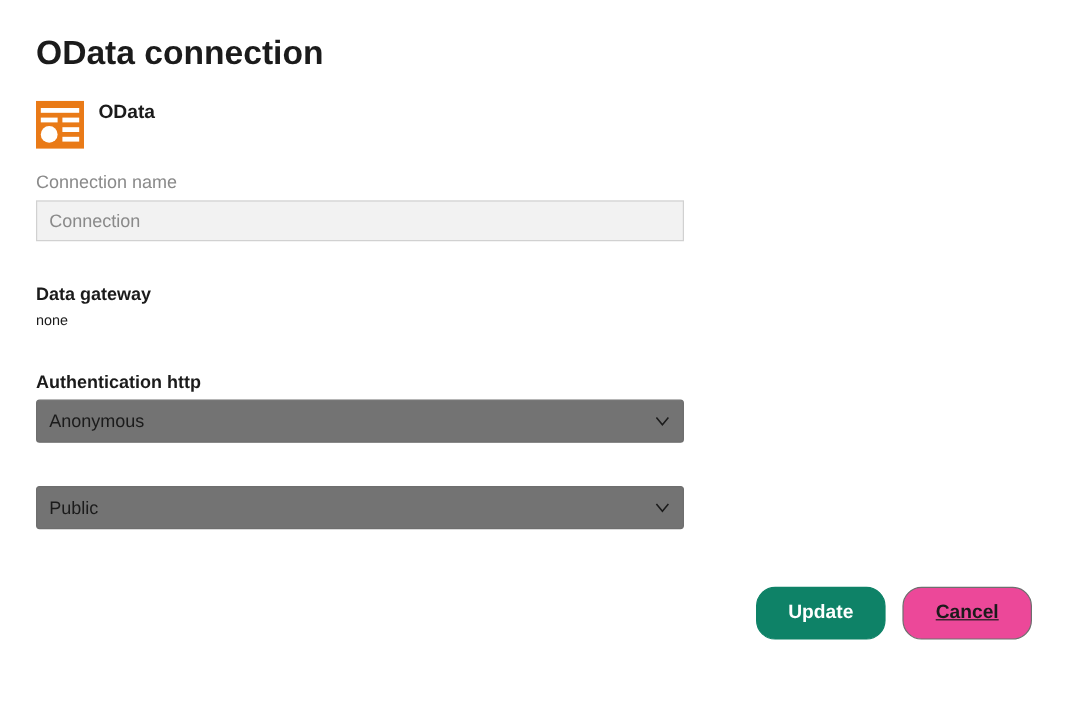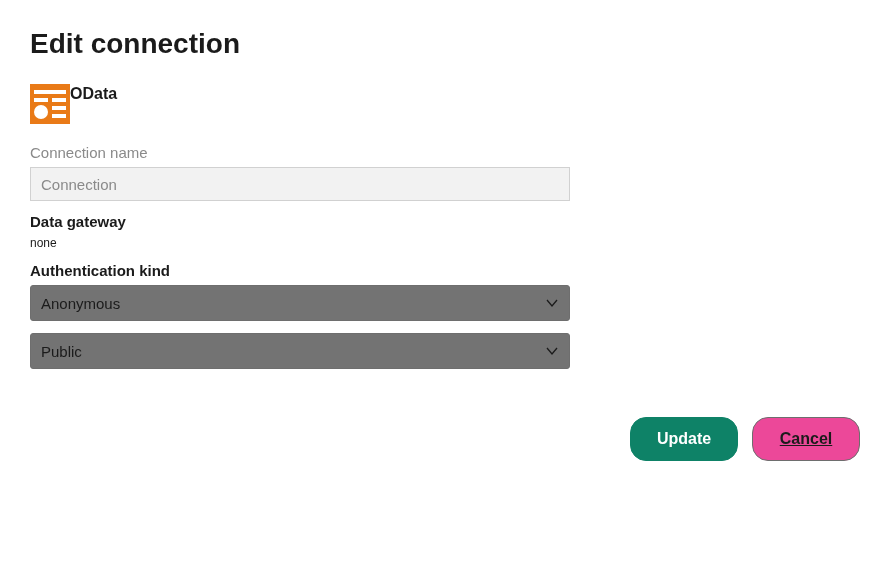--- a/index.html
+++ b/index.html
@@ -13,20 +13,21 @@
     }
     .page-title {
       font-size: 28px;
       font-weight: 600;
       color: #1b1b1b;
       margin-bottom: 24px;
     }
     .datasource-row {
       display: flex;
       align-items: flex-start;
+      gap: 12px;
       margin-bottom: 20px;
     }
     .datasource-icon {
       width: 40px;
       height: 40px;
       flex-shrink: 0;
     }
     .datasource-info {
       display: flex;
       flex-direction: column;
@@ -38,21 +39,21 @@
       color: #1b1b1b;
       line-height: 1.3;
     }
     .datasource-url {
       font-size: 16px;
       font-weight: 400;
       color: #1b1b1b;
       line-height: 1.3;
     }
     .form-area { width: 540px; }
-    .field-group { margin-bottom: 12px; }
+    .field-group { margin-bottom: 36px; }
     .field-label {
       font-size: 15px;
       font-weight: 400;
       color: #8a8a8a;
       margin-bottom: 6px;
     }
     .field-label.dark { color: #1b1b1b; font-weight: 600; }
     .text-input {
       width: 100%;
       height: 34px;
@@ -123,21 +124,21 @@
     .btn-secondary {
       background: #ec4899;
       color: #1b1b1b;
       border: 1px solid #6e6e6e;
       text-decoration: underline;
     }
   </style>
 </head>
 <body>
 
-<h1 class="page-title">Edit connection</h1>
+<h1 class="page-title">OData connection</h1>
 
 <div class="datasource-row">
   <span class="datasource-icon">
     <svg viewBox="0 0 40 40" width="40" height="40">
       <rect x="0" y="0" width="40" height="40" fill="#e97a17"></rect>
       <rect x="4" y="6" width="32" height="4" fill="#ffffff"></rect>
       <rect x="4" y="14" width="14" height="4" fill="#ffffff"></rect>
       <rect x="22" y="14" width="14" height="4" fill="#ffffff"></rect>
       <rect x="22" y="22" width="14" height="4" fill="#ffffff"></rect>
       <rect x="22" y="30" width="14" height="4" fill="#ffffff"></rect>
@@ -155,21 +156,21 @@
     <div class="field-label">Connection name</div>
     <input type="text" class="text-input" placeholder="Connection" style="">
   </div>
 
   <div class="field-group">
     <div class="field-label dark">Data gateway</div>
     <div class="static-value">none</div>
   </div>
 
   <div class="field-group">
-    <div class="field-label dark">Authentication kind</div>
+    <div class="field-label dark">Authentication http</div>
     <div class="select-wrap">
       <span class="select-value">Anonymous</span>
       <span class="chevron-icon">
         <svg viewBox="0 0 14 14" width="14" height="14">
             <polyline points="2,4 7,10 12,4" fill="none" stroke="#1b1b1b" stroke-width="1.3"></polyline>
           </svg>
       </span>
     </div>
   </div>
 

